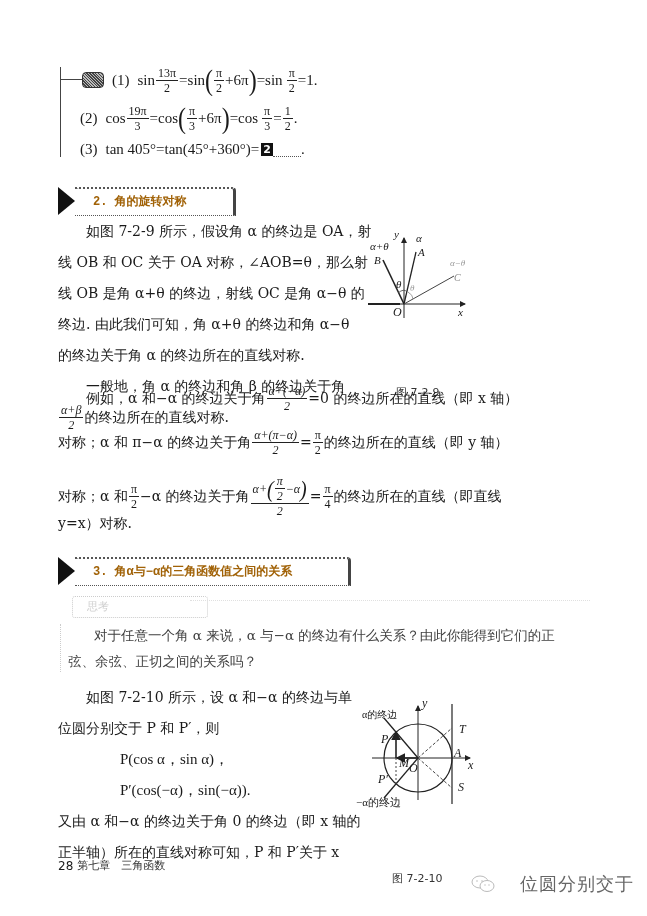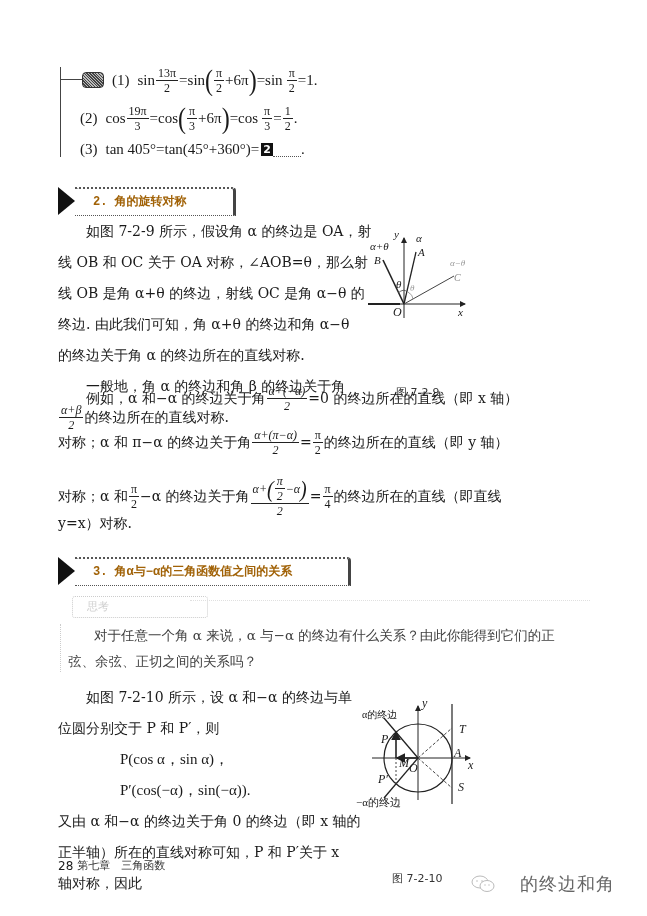--- a/index.html
+++ b/index.html
@@ -215,21 +215,20 @@
   </div>
 </div>
 
 <div class="abs para" style="left:58px; top:682px; width:290px;">
   <div style="padding-left:28px;">如图 7-2-10 所示，设 α 和−α 的终边与单</div>
   <div>位圆分别交于 P 和 P′，则</div>
   <div class="serif" style="padding-left:62px; font-size:15px;">P(cos α，sin α)，</div>
   <div class="serif" style="padding-left:62px; font-size:15px;">P′(cos(−α)，sin(−α)).</div>
   <div>又由 α 和−α 的终边关于角 0 的终边（即 x 轴的</div>
   <div>正半轴）所在的直线对称可知，P 和 P′关于 x</div>
-  <div>轴对称，因此</div>
 </div>
 
 <div class="abs" style="left:352px; top:700px; width:130px; height:150px;">
   <svg width="130" height="110" viewBox="0 0 130 110">
     <defs>
         <marker id="ar2" markerWidth="6" markerHeight="6" refX="5" refY="3" orient="auto">
           <path d="M0,0 L6,3 L0,6 z" fill="#222"></path>
         </marker>
       </defs>
     <circle cx="66" cy="58" r="34" fill="none" stroke="#222" stroke-width="1.2"></circle>
@@ -265,14 +264,14 @@
 
 <div class="abs" style="left:470px; top:872px; display:flex; align-items:center; gap:24px;">
   <svg width="26" height="20" viewBox="0 0 26 20">
     <ellipse cx="10" cy="8" rx="8" ry="6" fill="none" stroke="#bbb" stroke-width="1"></ellipse>
     <ellipse cx="17" cy="12" rx="7" ry="5.5" fill="#fff" stroke="#bbb" stroke-width="1"></ellipse>
     <circle cx="7" cy="7" r="0.8" fill="#bbb"></circle>
       <circle cx="12" cy="7" r="0.8" fill="#bbb"></circle>
     <circle cx="15" cy="11" r="0.7" fill="#bbb"></circle>
       <circle cx="19" cy="11" r="0.7" fill="#bbb"></circle>
   </svg>
-  <span style="font-size:18px; color:#666; letter-spacing:1px;">的终边和角</span>
+  <span style="font-size:18px; color:#666; letter-spacing:1px;">位圆分别交于</span>
 </div>
 
 </body></html>

